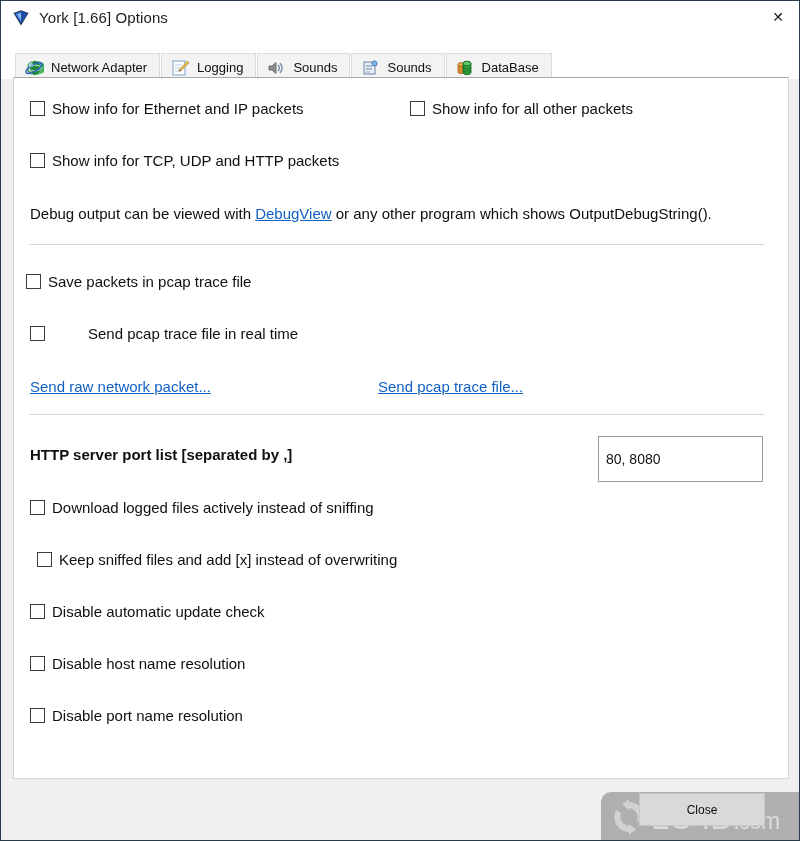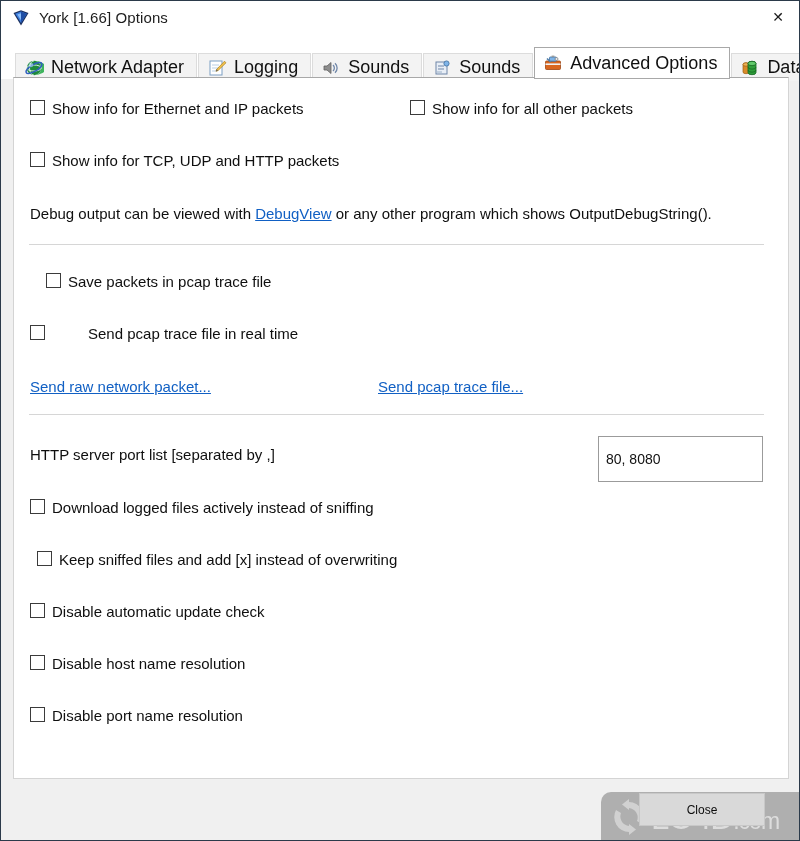--- a/index.html
+++ b/index.html
@@ -76,21 +76,21 @@
   .tab {
     display: flex;
     align-items: center;
     height: 28px;
     padding: 0 12px 0 8px;
     margin-right: 1px;
     box-sizing: border-box;
     background: #f3f3f3;
     border: 1px solid #dcdcdc;
     border-bottom: none;
-    font-size: 18px;
+    font-size: 13px;
     color: #101010;
     white-space: nowrap;
     position: relative;
     top: 2px;
     cursor: default;
   }
   .tab .tab-ico {
     width: 20px;
     height: 20px;
     margin-right: 7px;
@@ -115,20 +115,21 @@
     height: 702px;
     box-sizing: border-box;
     background: #ffffff;
     border: 1px solid #d4d4d4;
     border-top: 1px solid #a8a8a8;
   }
 
   .row {
     position: absolute;
     display: flex;
+    align-items: center;
   }
 
   .cbox {
     width: 15px;
     height: 15px;
     box-sizing: border-box;
     border: 1px solid #3b3b3b;
     background: #ffffff;
     flex: 0 0 auto;
     margin-right: 7px;
@@ -291,31 +292,20 @@
     <div class="tab">
       <svg class="tab-ico" viewBox="0 0 20 20">
         <rect x="4" y="4" width="11" height="12" fill="#e8eef6" stroke="#6f86a8" stroke-width="1"></rect>
         <circle cx="14.5" cy="5.5" r="2.6" fill="#7fb4e8" stroke="#3f6f9f" stroke-width="0.8"></circle>
         <path d="M6 8 L12 8 M6 11 L12 11" stroke="#6f86a8" stroke-width="1"></path>
         <path d="M5 14 L10 14" stroke="#9ab0c8" stroke-width="1"></path>
       </svg>
       <span>Sounds</span>
     </div>
 
-    <div class="tab selected">
-      <svg class="tab-ico" viewBox="0 0 20 20">
-        <rect x="2.5" y="8" width="15" height="8.5" rx="1" fill="#d9661f" stroke="#9d4512" stroke-width="0.8"></rect>
-        <rect x="2.5" y="10.4" width="15" height="1.6" fill="#f1f1f1"></rect>
-        <rect x="6.5" y="4" width="7" height="4.2" rx="0.8" fill="#7fb4e8" stroke="#3f6f9f" stroke-width="0.8"></rect>
-        <rect x="8.6" y="2.6" width="2.8" height="1.6" fill="#9a9a9a"></rect>
-        <path d="M4 5.5 L7.5 9" stroke="#4f7ea8" stroke-width="1.6"></path>
-        <circle cx="13.5" cy="6" r="1.5" fill="#e8e8e8" stroke="#7a7a7a" stroke-width="0.7"></circle>
-      </svg>
-      <span>Advanced Options</span>
-    </div>
 
     <div class="tab">
       <svg class="tab-ico" viewBox="0 0 20 20">
         <path d="M3 6.5 a3 1.7 0 0 1 6 0 v7.5 a3 1.7 0 0 1 -6 0 Z" fill="#d98b2a" stroke="#9c5f12" stroke-width="0.7"></path>
         <ellipse cx="6" cy="6.5" rx="3" ry="1.7" fill="#eeb356" stroke="#9c5f12" stroke-width="0.7"></ellipse>
         <path d="M8 5.5 a4 2.2 0 0 1 8 0 v9 a4 2.2 0 0 1 -8 0 Z" fill="#2f9e3a" stroke="#14651f" stroke-width="0.8"></path>
         <ellipse cx="12" cy="5.5" rx="4" ry="2.2" fill="#62c96b" stroke="#14651f" stroke-width="0.8"></ellipse>
         <path d="M8 9 a4 2.2 0 0 0 8 0" fill="none" stroke="#14651f" stroke-width="0.7"></path>
         <path d="M8 12 a4 2.2 0 0 0 8 0" fill="none" stroke="#14651f" stroke-width="0.7"></path>
       </svg>
@@ -339,39 +329,39 @@
       <span class="cbox"></span>
       <span class="cblabel">Show info for all other packets</span>
     </div>
 
     <div class="static-text" style="left:16px; top:127px;">
       <span>Debug output can be viewed with </span><span class="link">DebugView</span><span> or any other program which shows OutputDebugString().</span>
     </div>
 
     <div class="sep" style="left:15px; top:166px; width:735px;"></div>
 
-    <div class="row" style="left:32px; top:195px;">
+    <div class="row" style="left:12px; top:195px;">
       <span class="cbox"></span>
       <span class="cblabel">Save packets in pcap trace file</span>
     </div>
     <div class="row" style="left:16px; top:247px;gap:36px;">
       <span class="cbox"></span>
       <span class="cblabel">Send pcap trace file in real time</span>
     </div>
 
     <div class="static-text" style="left:16px; top:300px;">
       <span class="link">Send raw network packet...</span>
     </div>
     <div class="static-text" style="left:364px; top:300px;">
       <span class="link">Send pcap trace file...</span>
     </div>
 
     <div class="sep" style="left:15px; top:336px; width:735px;"></div>
 
-    <div class="static-text" style="left:16px; top:368px;">HTTP server port list [separated by ,]</div>
+    <div class="static-text" style="left:16px; top:368px;font-weight:bold;">HTTP server port list [separated by ,]</div>
     <div class="textfield" style="left:584px; top:358px; width:165px; height:46px;">
       <span>80, 8080</span>
     </div>
 
     <div class="row" style="left:16px; top:421px;">
       <span class="cbox"></span>
       <span class="cblabel">Download logged files actively instead of sniffing</span>
     </div>
     <div class="row" style="left:16px; top:473px;padding-left:7px;">
       <span class="cbox"></span>

